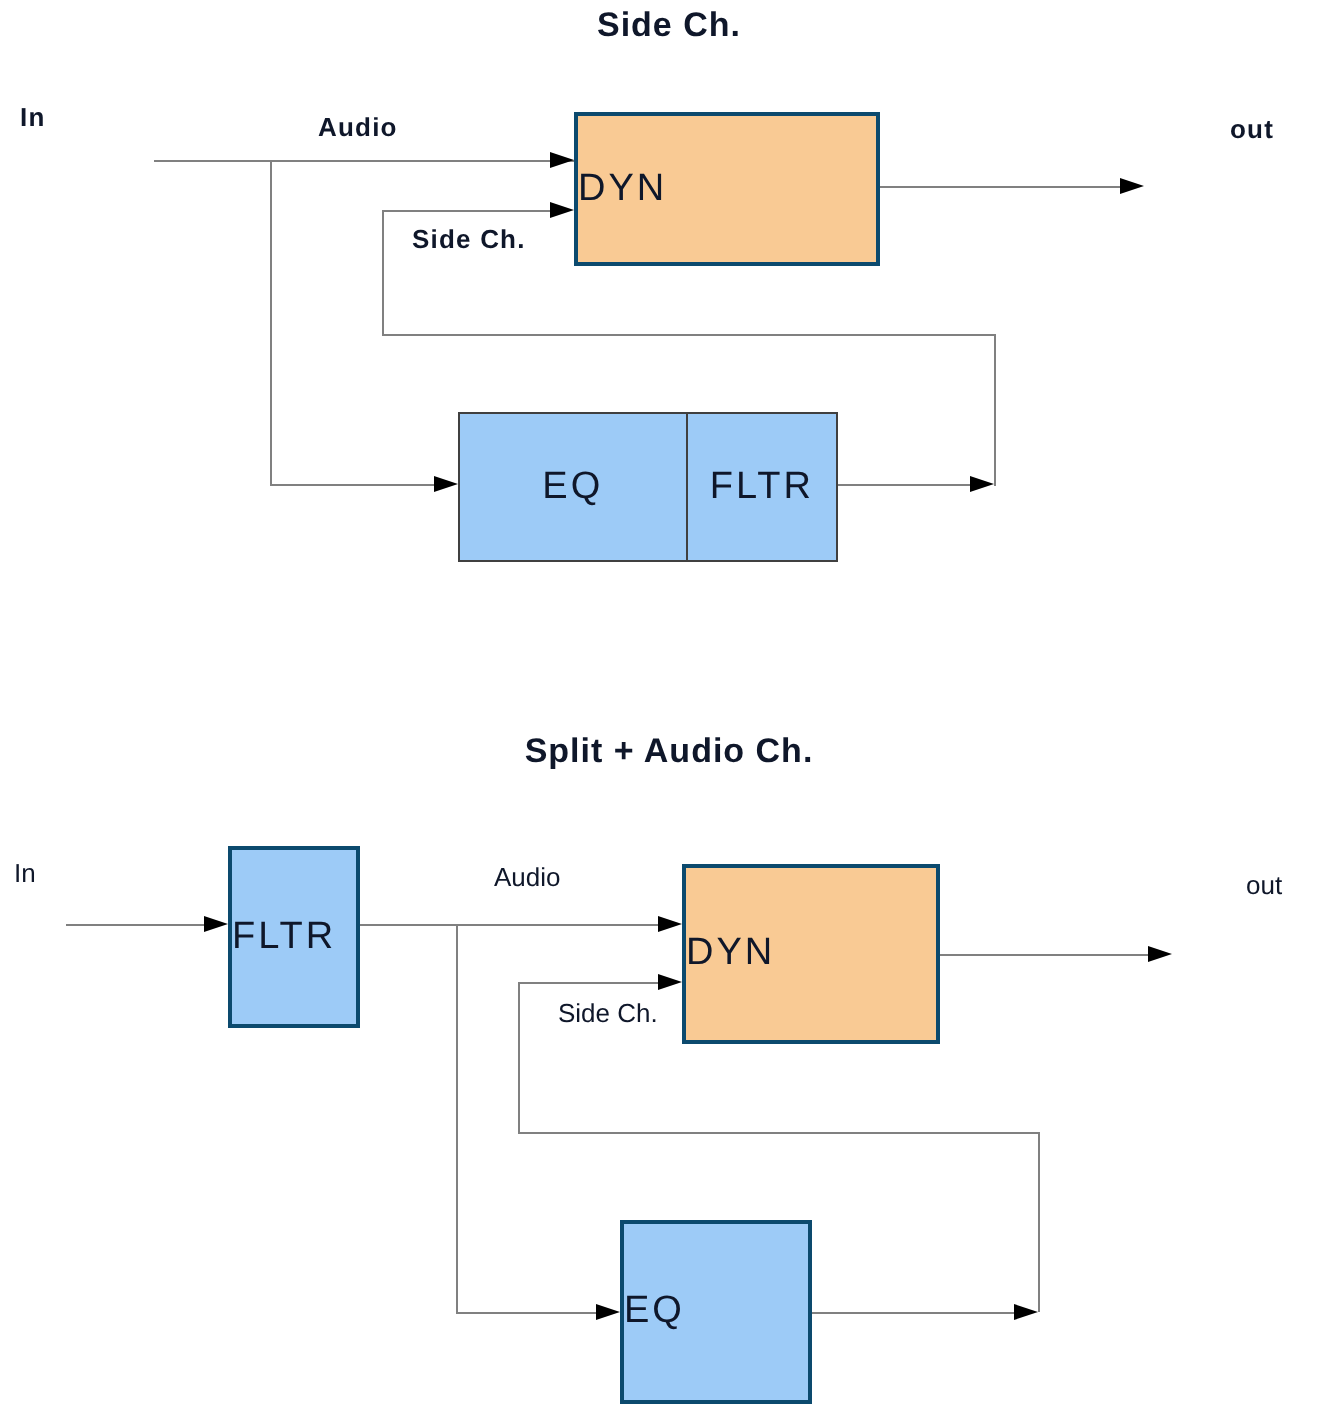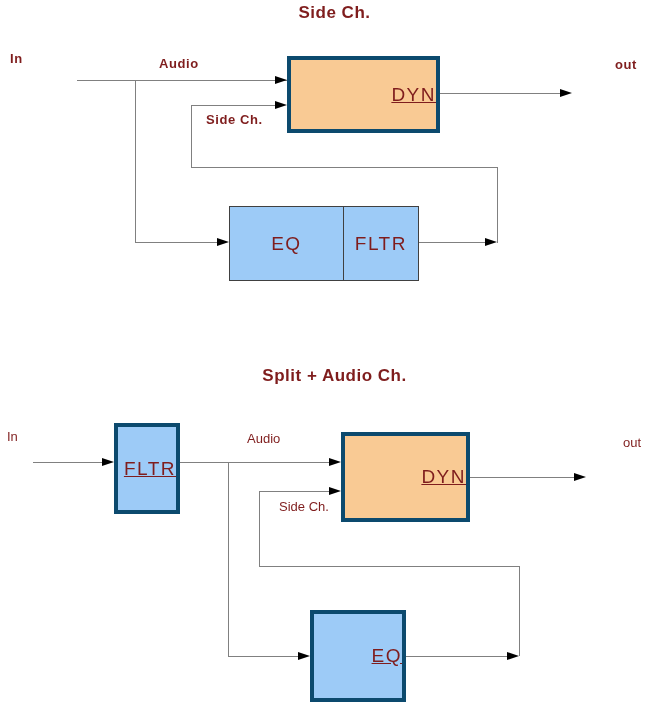--- a/index.html
+++ b/index.html
@@ -1,21 +1,21 @@
 <!DOCTYPE html>
 <html style="--processor-fill: #f9ca94; --filter-fill: #9dcbf7; --line: #808080; --arrow: #000000;"><head>
 <meta charset="utf-8">
 <style>
   html,body{margin:0;padding:0;background:#fff;}
   .canvas{
     position:relative;
     width:669px;height:703px;
     background:#fff;
     font-family:"Liberation Sans", sans-serif;
-    color:#7f1d1d;
+    color:#0f172a;
     overflow:hidden;
   }
   .title{
     position:absolute;left:0;width:669px;
     text-align:center;
     font-size:17px;font-weight:bold;
     letter-spacing:0.5px;
     margin:0;
   }
   .lbl{
@@ -29,25 +29,24 @@
     background:var(--line,#808080);
   }
   .arr{
     position:absolute;width:0;height:0;
     border-top:4px solid transparent;
     border-bottom:4px solid transparent;
     border-left:12px solid var(--arrow,#000);
   }
   .box{
     position:absolute;
-    display:flex;align-items:center;justify-content:flex-end;
+    display:flex;align-items:center;justify-content:flex-start;
     font-size:19px;letter-spacing:1.5px;
     box-sizing:border-box;
-    border:4px solid #0c4a6e;
-    text-decoration:underline;
+    border:2px solid #0c4a6e;
   }
   .proc{background:var(--processor-fill,#f9ca94);}
   .filt{background:var(--filter-fill,#9dcbf7);}
   .combo{
     position:absolute;display:flex;
     box-sizing:border-box;
     border:1px solid #404040;
     background:var(--filter-fill,#9dcbf7);
   }
   .combo .cell{

